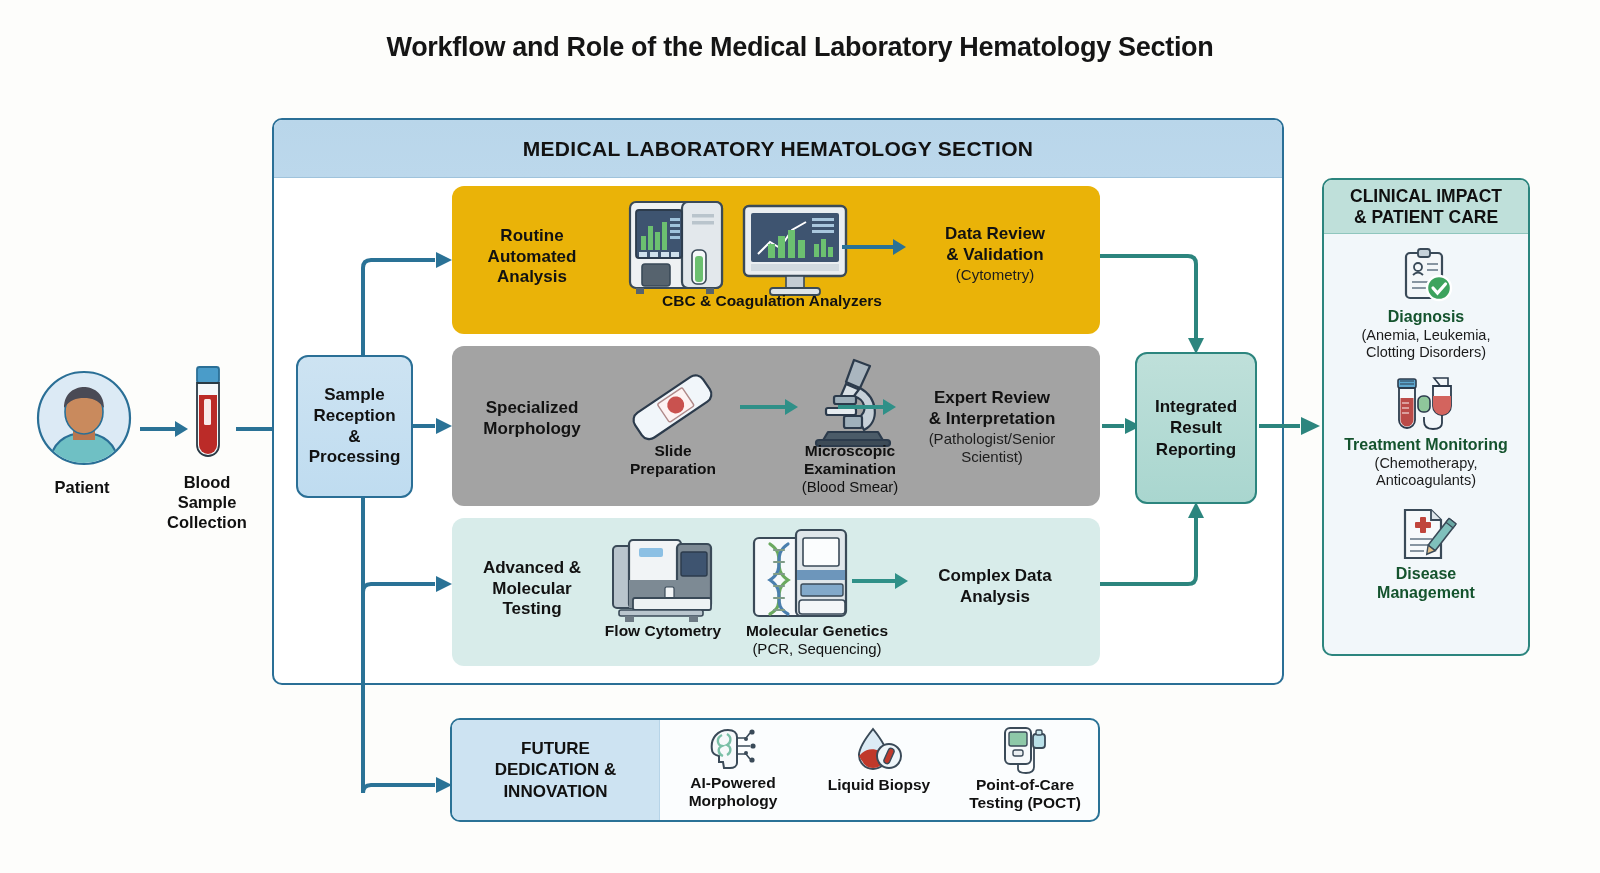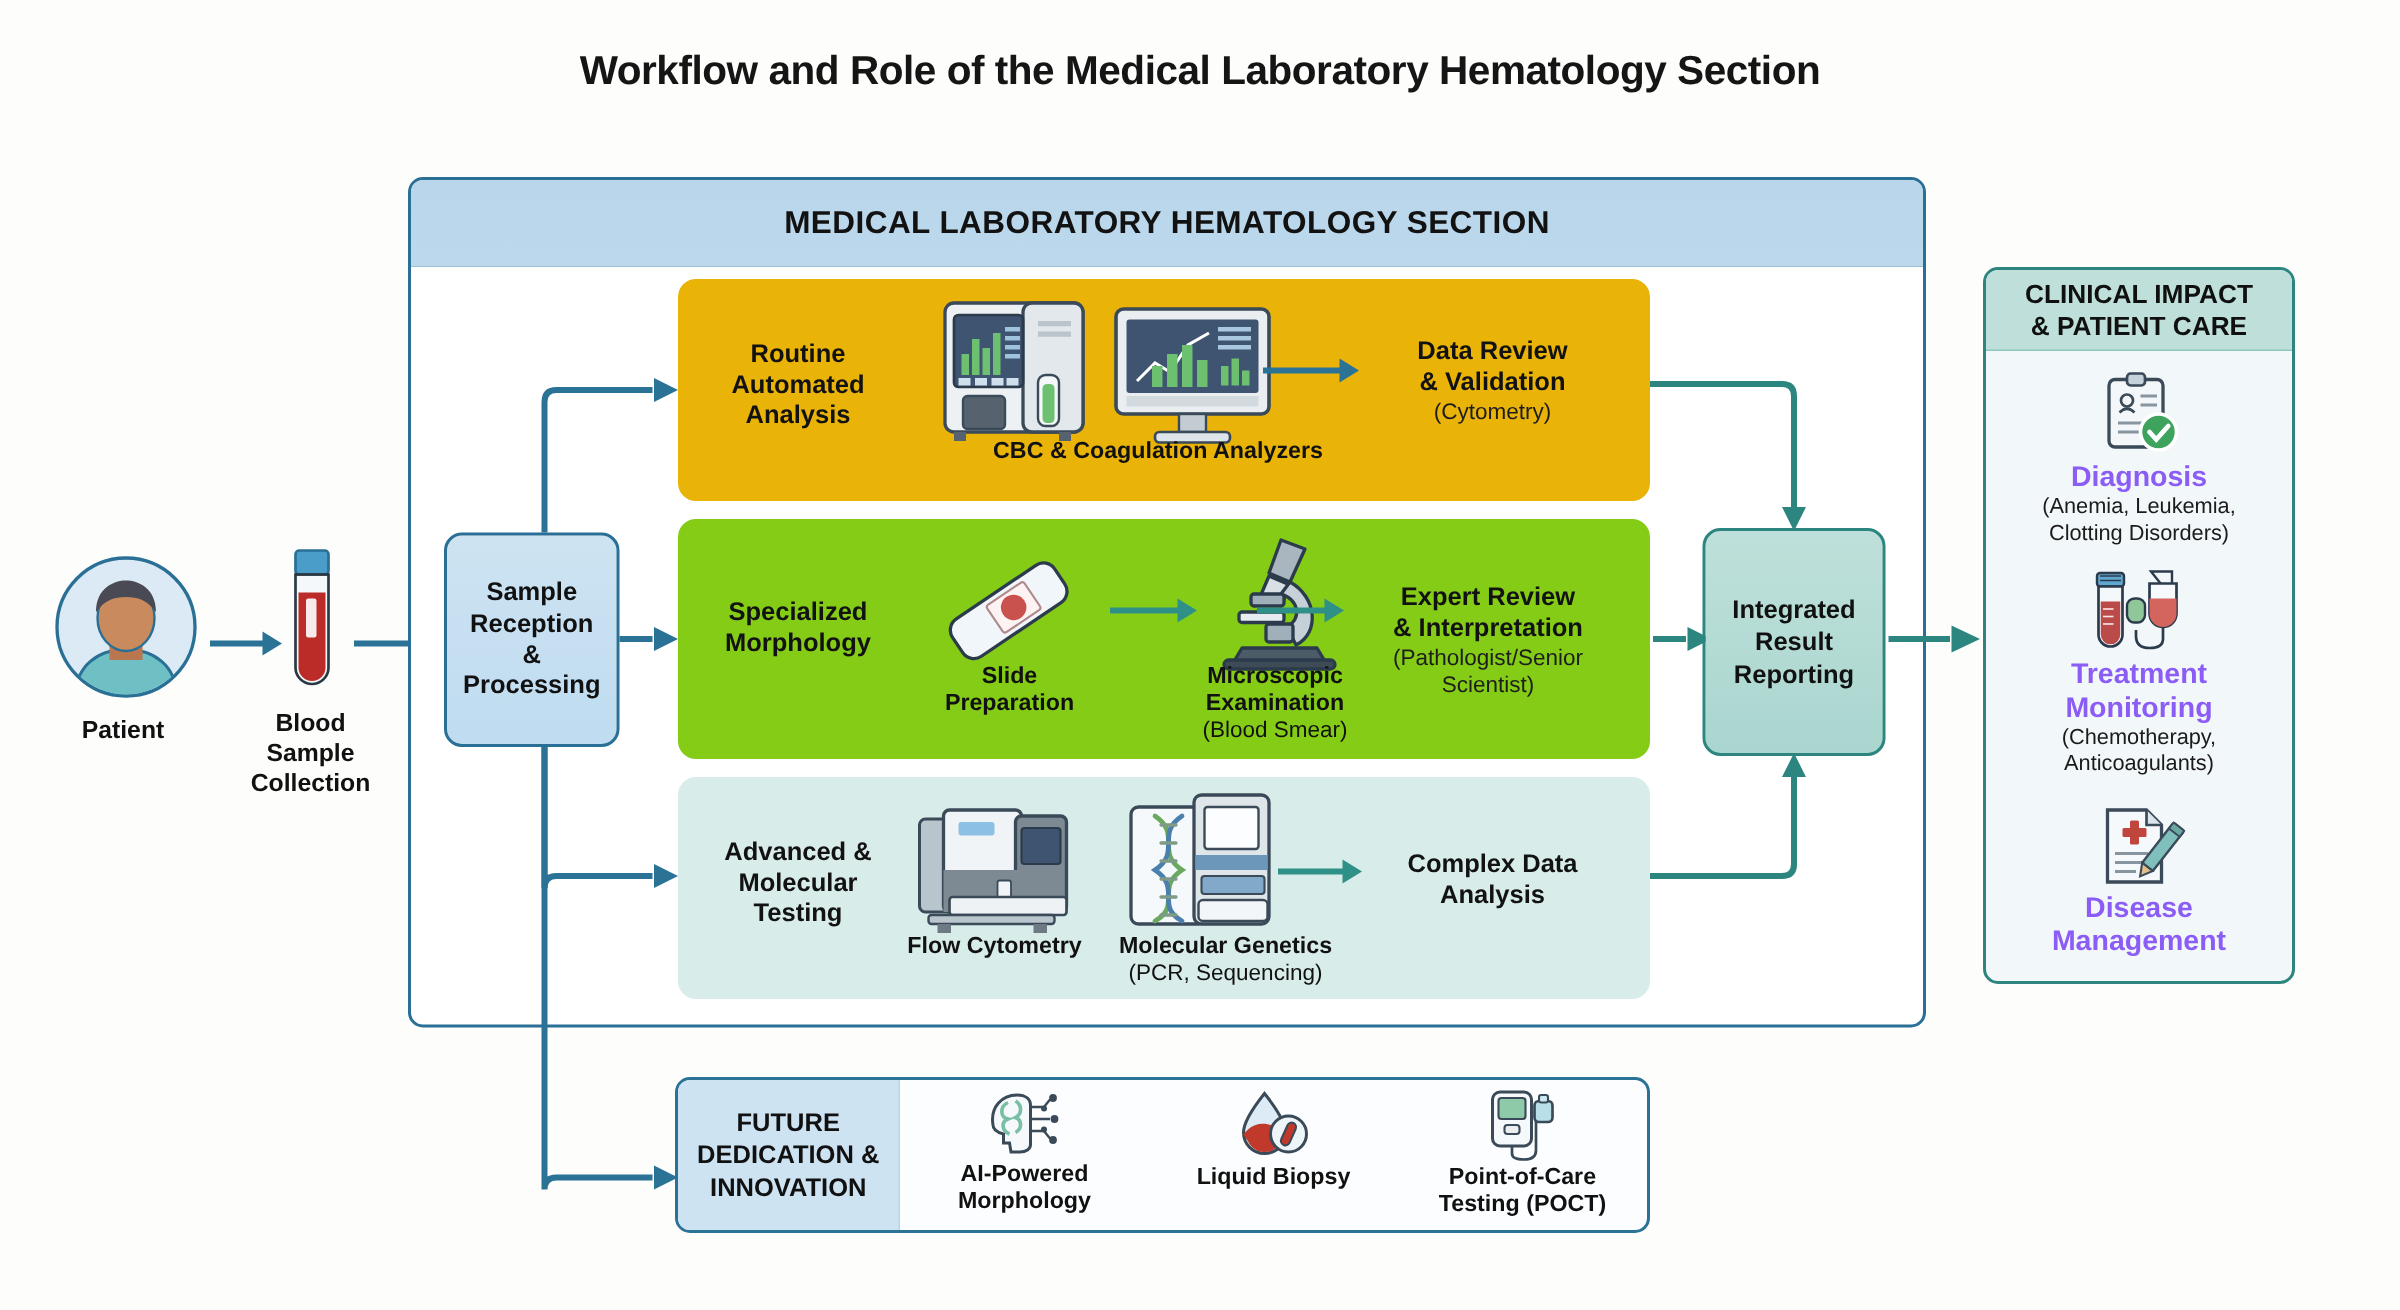--- a/index.html
+++ b/index.html
@@ -39,21 +39,21 @@
     font-size: 21px; font-weight: bold; color: #121212; letter-spacing: 0.3px;
   }
 
   
   .row-band {
     position: absolute;
     left: 178px; width: 648px;
     border-radius: 12px;
   }
   #row-routine   { top: 66px;  height: 148px; background:#eab308; }
-  #row-morph     { top: 226px; height: 160px; background:#84cc16; }
+  #row-morph     { top: 226px; height: 160px; background:#a3a3a3; }
   #row-molecular { top: 398px; height: 148px; background:#d8ecea; }
 
   .row-label {
     position: absolute; left: 14px; width: 132px;
     text-align: center;
     font-size: 17px; font-weight: bold; color: #121212; line-height: 1.22;
   }
   #lbl-routine   { top: 40px; }
   #lbl-morph     { top: 52px; }
   #lbl-molecular { top: 40px; }
@@ -120,32 +120,32 @@
     border:2.2px solid #2c857e; border-radius:10px; overflow:hidden;
     background:#f2f7fa;
   }
   #impact-head {
     height: 54px; background:#bfe0da;
     display:flex; align-items:center; justify-content:center;
     text-align:center; font-size:17.5px; font-weight:bold; color:#101010;
     line-height:1.18; border-bottom:1px solid #8fc6bd;
   }
   .impact-item { text-align:center; padding: 4px 6px 0; }
-  .impact-item .ii-title { font-size:19px; font-weight:bold; color:#8b5cf6; line-height:1.18; }
+  .impact-item .ii-title { font-size:16px; font-weight:bold; color:#14532d; line-height:1.18; }
   .impact-item .ii-sub { font-size:14.5px; color:#1b1b1b; line-height:1.2; }
   .impact-icon { display:flex; justify-content:center; align-items:flex-end; }
 
   
   #future-box {
     left: 450px; top: 718px; width: 650px; height: 104px;
     border:2.2px solid #2a7296; border-radius:10px; overflow:hidden;
     background:#fbfdfe; display:flex;
   }
   #future-label {
-    width: 148px; background:#cde3f2;
+    width: 208px; background:#cde3f2;
     display:flex; align-items:center; justify-content:center;
     text-align:center; font-size:17px; font-weight:bold; color:#111; line-height:1.25;
     border-right:1px solid #b7d4e8;
   }
   #future-items { flex:1; display:flex; }
   .future-item {
     flex:1; display:flex; flex-direction:column; align-items:center;
     justify-content:flex-start; padding-top:6px;
   }
   .future-item .fcap {

